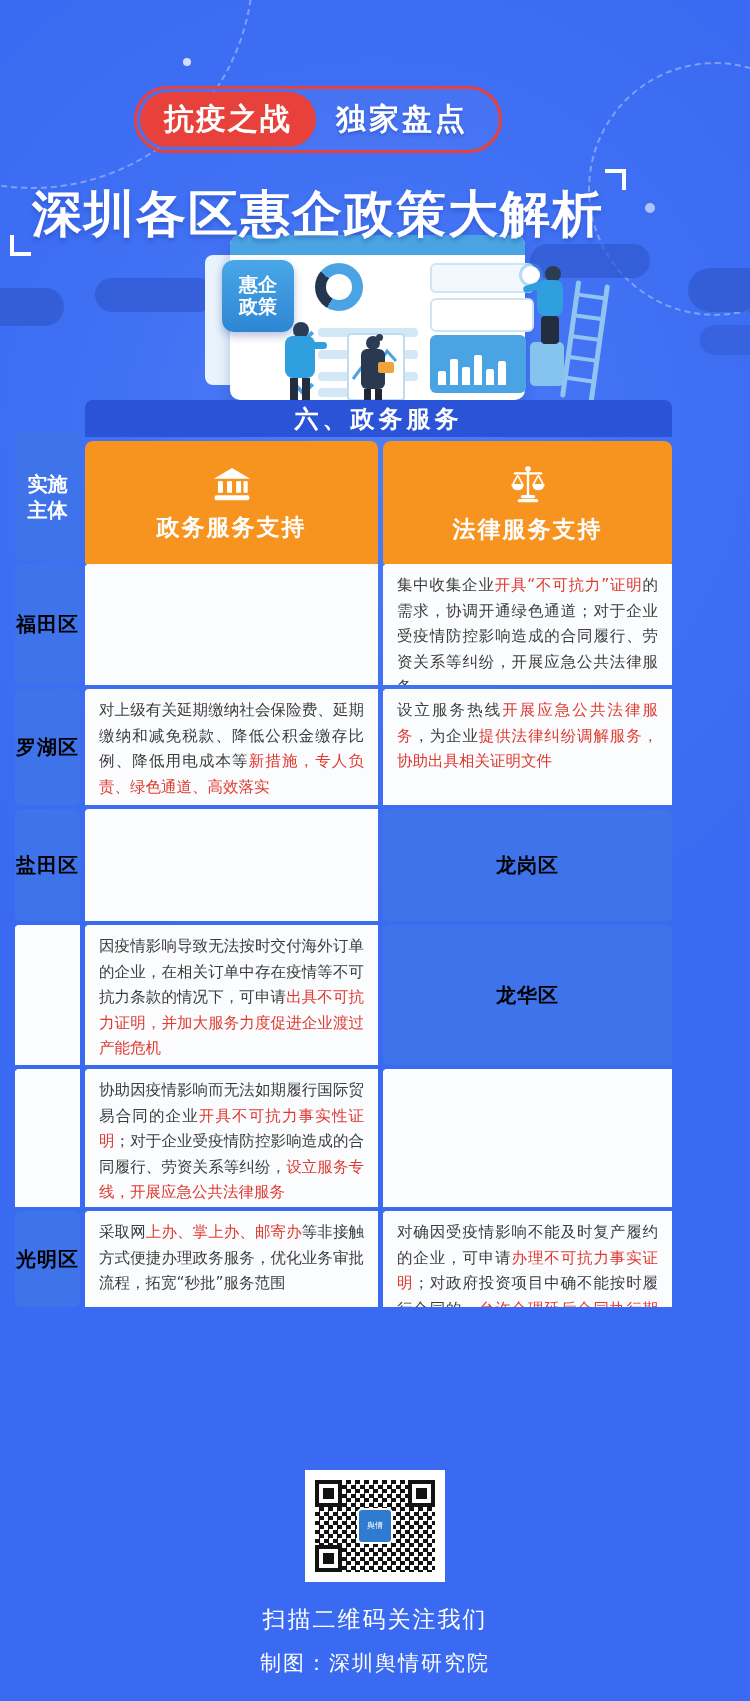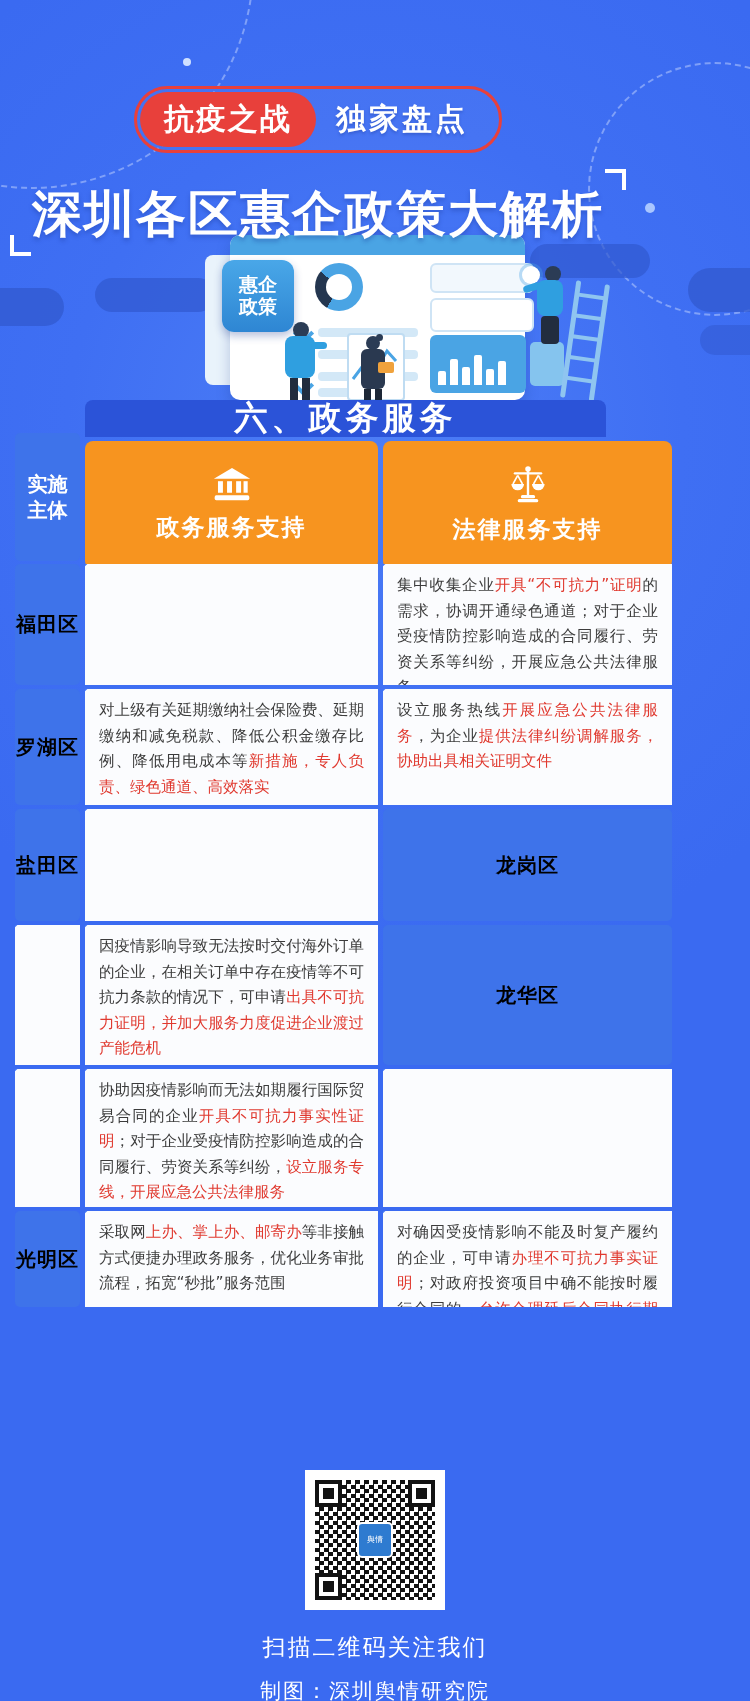--- a/index.html
+++ b/index.html
@@ -68,41 +68,41 @@
   .poster{left:237px;top:103px;width:54px;height:64px;background:#fff;border:2px solid #bfdcf2;border-radius:4px;}
   .pb{left:250px;top:106px;width:30px;height:84px;}
   .pb .head{left:6px;top:0;width:14px;height:14px;}
   .pb .bun{left:16px;top:-2px;width:7px;height:7px;background:#2b3c55;border-radius:50%;}
   .pb .body{left:1px;top:13px;width:24px;height:40px;background:#2a3950;border-radius:6px;}
   .pb .folder{left:18px;top:26px;width:16px;height:11px;background:#f0a23c;border-radius:2px;}
   .pb .leg1{left:4px;top:53px;width:7px;height:24px;background:#1d2736;}
   .pb .leg2{left:15px;top:53px;width:7px;height:24px;background:#1d2736;}
   
   .tbl{position:absolute;left:15px;top:400px;width:657px;z-index:5;}
-  .secbar{position:absolute;left:70px;top:0;width:521px;height:37px;background:#2b53d8;border-radius:8px 8px 0 0;
-          color:#fff;font-size:33px;font-weight:800;letter-spacing:4px;display:flex;align-items:center;justify-content:center;}
+  .secbar{position:absolute;left:70px;top:0;width:587px;height:37px;background:#2b53d8;border-radius:8px 8px 0 0;
+          color:#fff;font-size:24px;font-weight:800;letter-spacing:4px;display:flex;align-items:center;justify-content:center;}
   .subject{position:absolute;left:0;top:33px;width:65px;height:128px;background:#3e73ea;border-radius:5px;
            color:#fff;font-size:20px;font-weight:800;display:flex;align-items:center;justify-content:center;text-align:center;line-height:1.3;}
   .subject span{display:block;width:44px;}
   .colhead{position:absolute;top:41px;height:128px;background:#f7941f;border-radius:8px;display:flex;flex-direction:column;align-items:center;justify-content:center;gap:7px;color:#fff;}
   .colhead.gov{left:70px;width:293px;}
   .colhead.law{left:368px;width:289px;}
   .colhead .lbl{font-size:23px;font-weight:800;letter-spacing:2px;}
   .colhead::after{content:'';position:absolute;bottom:-10px;left:50%;margin-left:-10px;border-left:10px solid transparent;border-right:10px solid transparent;border-top:10px solid #f7941f;}
   .rows{position:absolute;left:0;top:164px;width:657px;display:grid;
         grid-template-columns:65px 293px 289px;column-gap:5px;row-gap:4px;
         grid-template-rows:121px 116px 112px 140px 138px 96px 140px;}
   .cell{box-sizing:border-box;overflow:hidden;}
   .cell.dist{background:#3e73ea;border-radius:5px;color:#000000;font-size:20px;font-weight:800;display:flex;align-items:center;justify-content:center;letter-spacing:1px;}
   .cell.bodyc{position:relative;background:#fbfcfe;padding:9px 14px;font-size:15.5px;line-height:25.5px;color:#3c3c3c;text-align:justify;}
   .cell.bodyc::before{content:'';position:absolute;left:-7px;top:-6px;width:9px;height:9px;background:#4677f3;transform:rotate(45deg);}
   .cell.bodyc .hl{color:#e0392f;}
   
   .footer{position:absolute;left:0;top:1470px;width:750px;text-align:center;z-index:2;}
-  .qr{position:relative;width:140px;height:140px;background:#fff;margin:0 auto;}
+  .qr{position:relative;width:140px;height:112px;background:#fff;margin:0 auto;}
   .qr-pattern{position:absolute;inset:10px;background-image:conic-gradient(#121212 25%,transparent 0 50%,#121212 0 75%,transparent 0);background-size:9px 9px;}
   .qr .f{position:absolute;width:27px;height:27px;border:4px solid #121212;background:#fff;box-sizing:border-box;}
   .qr .f::after{content:'';position:absolute;inset:4px;background:#121212;}
   .qr .ftl{left:10px;top:10px;} .qr .ftr{right:10px;top:10px;} .qr .fbl{left:10px;bottom:10px;}
   .qr-logo{position:absolute;left:50%;top:50%;transform:translate(-50%,-50%);width:32px;height:32px;background:#2e7bd0;border:2px solid #fff;border-radius:5px;color:#fff;font-size:8px;line-height:1.3;display:flex;align-items:center;justify-content:center;text-align:center;}
   .scan{margin-top:22px;color:#fff;font-size:23px;letter-spacing:2px;}
   .credit{margin-top:14px;color:#fff;font-size:21px;letter-spacing:2px;}
 </style>
 </head>
 <body>

